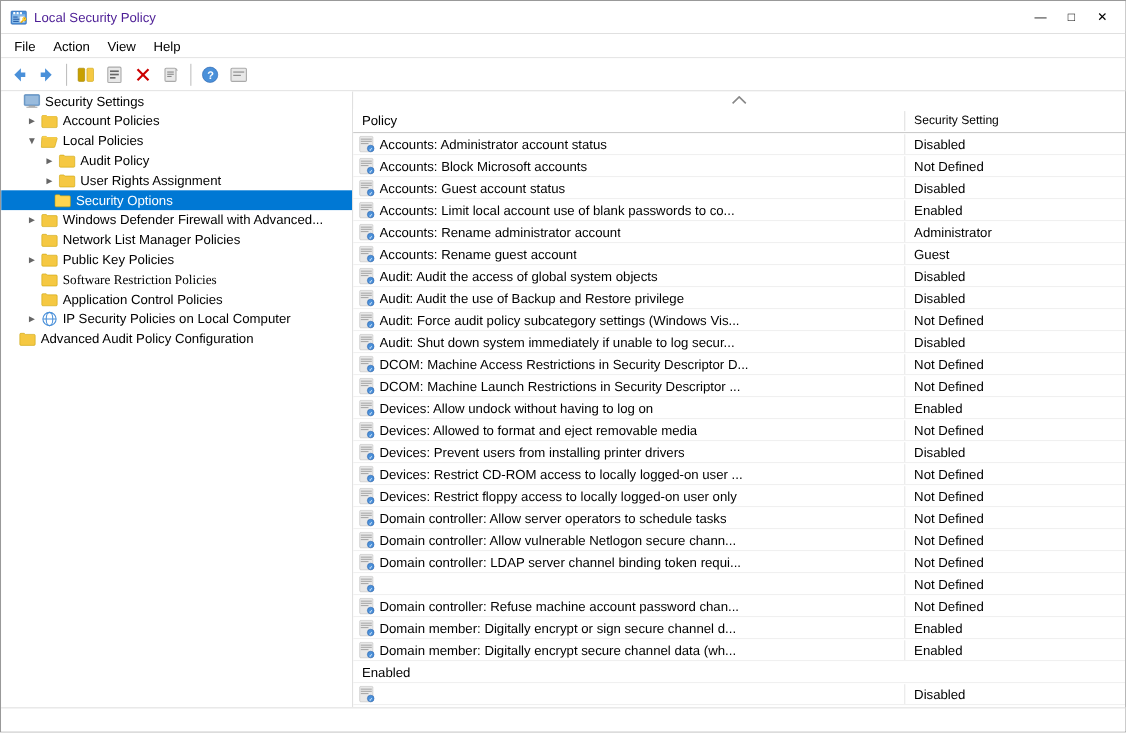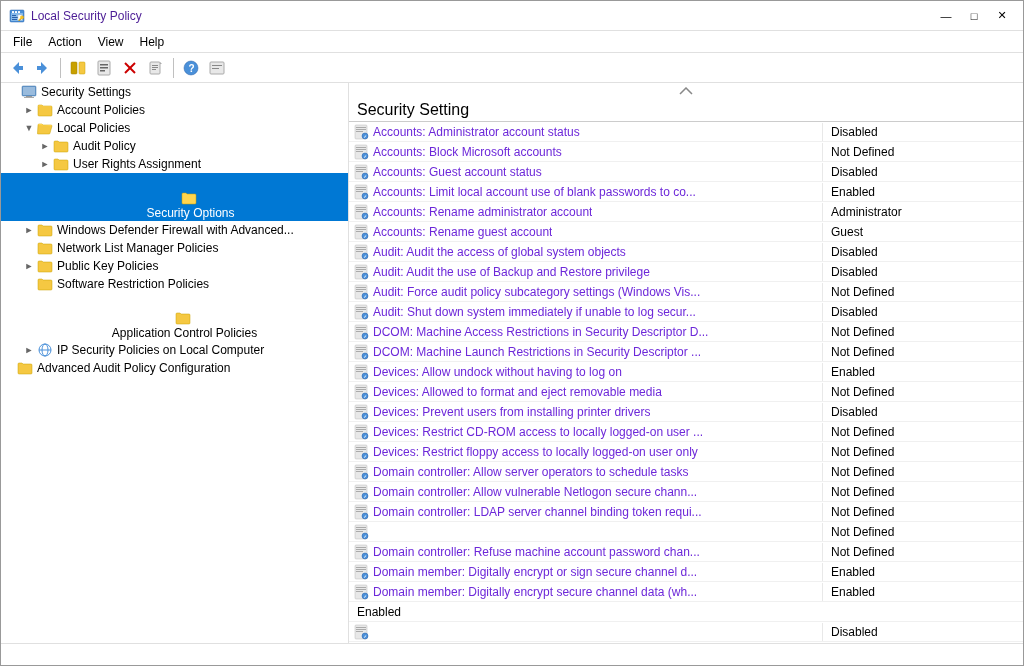--- a/index.html
+++ b/index.html
@@ -100,21 +100,21 @@
       margin: 0 3px;
     }
     
     .content-area {
       display: flex;
       flex: 1;
       overflow: hidden;
     }
     
     .left-panel {
-      width: 348px;
+      width: 320px;
       border-right: 1px solid #e0e0e0;
       overflow-y: auto;
       overflow-x: hidden;
       background: #fff;
       flex-shrink: 0;
     }
     .tree-item {
       display: flex;
       align-items: center;
       padding: 1px 0;
@@ -173,40 +173,40 @@
       flex: 1;
       padding: 2px 8px;
       font-size: 12px;
       font-weight: normal;
       color: #000;
       border-right: 1px solid #e0e0e0;
     }
     .col-setting {
       width: 200px;
       padding: 2px 8px;
-      font-size: 16px;
+      font-size: 11px;
       font-weight: normal;
       color: #000;
       flex-shrink: 0;
     }
     .table-body {
       overflow-y: auto;
       flex: 1;
     }
     .table-row {
       display: flex;
       align-items: center;
       min-height: 20px;
       border-bottom: 1px solid #f0f0f0;
     }
     .row-policy {
       flex: 1;
       padding: 1px 4px;
       font-size: 12px;
-      color: #6d28d9;
+      color: #000000;
       display: flex;
       align-items: center;
       border-right: 1px solid #e8e8e8;
       overflow: hidden;
     }
     .row-policy-icon {
       width: 16px;
       height: 16px;
       margin-right: 4px;
       flex-shrink: 0;
@@ -383,21 +383,21 @@
       <div class="tree-item" style="padding-left: 36px;">
         <div class="tree-arrow">►</div>
         <span class="folder-icon">
           <svg width="16" height="16" viewBox="0 0 16 16">
             <path d="M1 4 Q1 3 2 3 L5 3 L6 4 L14 4 Q15 4 15 5 L15 13 Q15 14 14 14 L2 14 Q1 14 1 13 Z" fill="#f5c842" stroke="#c8a000" stroke-width="0.5"></path>
           </svg>
         </span>
         <span class="item-text">User Rights Assignment</span>
       </div>
 
-      <div class="tree-item selected" style="padding-left: 32px; flex-direction: column;">
+      <div class="tree-item selected" style="padding-left: 32px;">
         <div class="tree-arrow"></div>
         <span class="folder-icon">
           <svg width="16" height="16" viewBox="0 0 16 16">
             <path d="M1 4 Q1 3 2 3 L5 3 L6 4 L14 4 Q15 4 15 5 L15 13 Q15 14 14 14 L2 14 Q1 14 1 13 Z" fill="#ffd54f" stroke="#c8a000" stroke-width="0.5"></path>
           </svg>
         </span>
         <span class="item-text">Security Options</span>
       </div>
 
       <div class="tree-item" style="padding-left: 20px;">
@@ -423,31 +423,31 @@
       <div class="tree-item" style="padding-left: 20px;">
         <div class="tree-arrow">►</div>
         <span class="folder-icon">
           <svg width="16" height="16" viewBox="0 0 16 16">
             <path d="M1 4 Q1 3 2 3 L5 3 L6 4 L14 4 Q15 4 15 5 L15 13 Q15 14 14 14 L2 14 Q1 14 1 13 Z" fill="#f5c842" stroke="#c8a000" stroke-width="0.5"></path>
           </svg>
         </span>
         <span class="item-text">Public Key Policies</span>
       </div>
 
+      <div class="tree-item" style="padding-left: 20px; font-family: Liberation Serif, serif;">
+        <div class="tree-arrow"></div>
+        <span class="folder-icon">
+          <svg width="16" height="16" viewBox="0 0 16 16">
+            <path d="M1 4 Q1 3 2 3 L5 3 L6 4 L14 4 Q15 4 15 5 L15 13 Q15 14 14 14 L2 14 Q1 14 1 13 Z" fill="#f5c842" stroke="#c8a000" stroke-width="0.5"></path>
+          </svg>
+        </span>
+        <span class="item-text">Software Restriction Policies</span>
+      </div>
+
       <div class="tree-item" style="padding-left: 20px;">
-        <div class="tree-arrow"></div>
-        <span class="folder-icon">
-          <svg width="16" height="16" viewBox="0 0 16 16">
-            <path d="M1 4 Q1 3 2 3 L5 3 L6 4 L14 4 Q15 4 15 5 L15 13 Q15 14 14 14 L2 14 Q1 14 1 13 Z" fill="#f5c842" stroke="#c8a000" stroke-width="0.5"></path>
-          </svg>
-        </span>
-        <span class="item-text">Software Restriction Policies</span>
-      </div>
-
-      <div class="tree-item" style="padding-left: 20px; flex-direction: column;">
         <div class="tree-arrow"></div>
         <span class="folder-icon">
           <svg width="16" height="16" viewBox="0 0 16 16">
             <path d="M1 4 Q1 3 2 3 L5 3 L6 4 L14 4 Q15 4 15 5 L15 13 Q15 14 14 14 L2 14 Q1 14 1 13 Z" fill="#f5c842" stroke="#c8a000" stroke-width="0.5"></path>
           </svg>
         </span>
         <span class="item-text">Application Control Policies</span>
       </div>
 
       <div class="tree-item" style="padding-left: 20px;">
@@ -475,20 +475,21 @@
 
     <div class="right-panel">
 
       <div class="scroll-indicator">
         <svg width="16" height="8" viewBox="0 0 16 8">
           <polyline points="2,7 8,1 14,7" fill="none" stroke="#888" stroke-width="1.5"></polyline>
         </svg>
       </div>
 
       <div class="table-header">
+        <div class="col-policy">Policy</div>
         <div class="col-setting">Security Setting</div>
       </div>
 
       <div class="table-body" id="table-body">
       <div class="table-row">
             <div class="row-policy">
               <span class="row-policy-icon"><svg width="16" height="16" viewBox="0 0 16 16">
     <rect x="2" y="1" width="12" height="14" rx="1" fill="#e8e8e8" stroke="#bbb" stroke-width="0.5"></rect>
     <rect x="3" y="3" width="10" height="1" fill="#aaa"></rect>
     <rect x="3" y="5" width="10" height="1" fill="#aaa"></rect>

